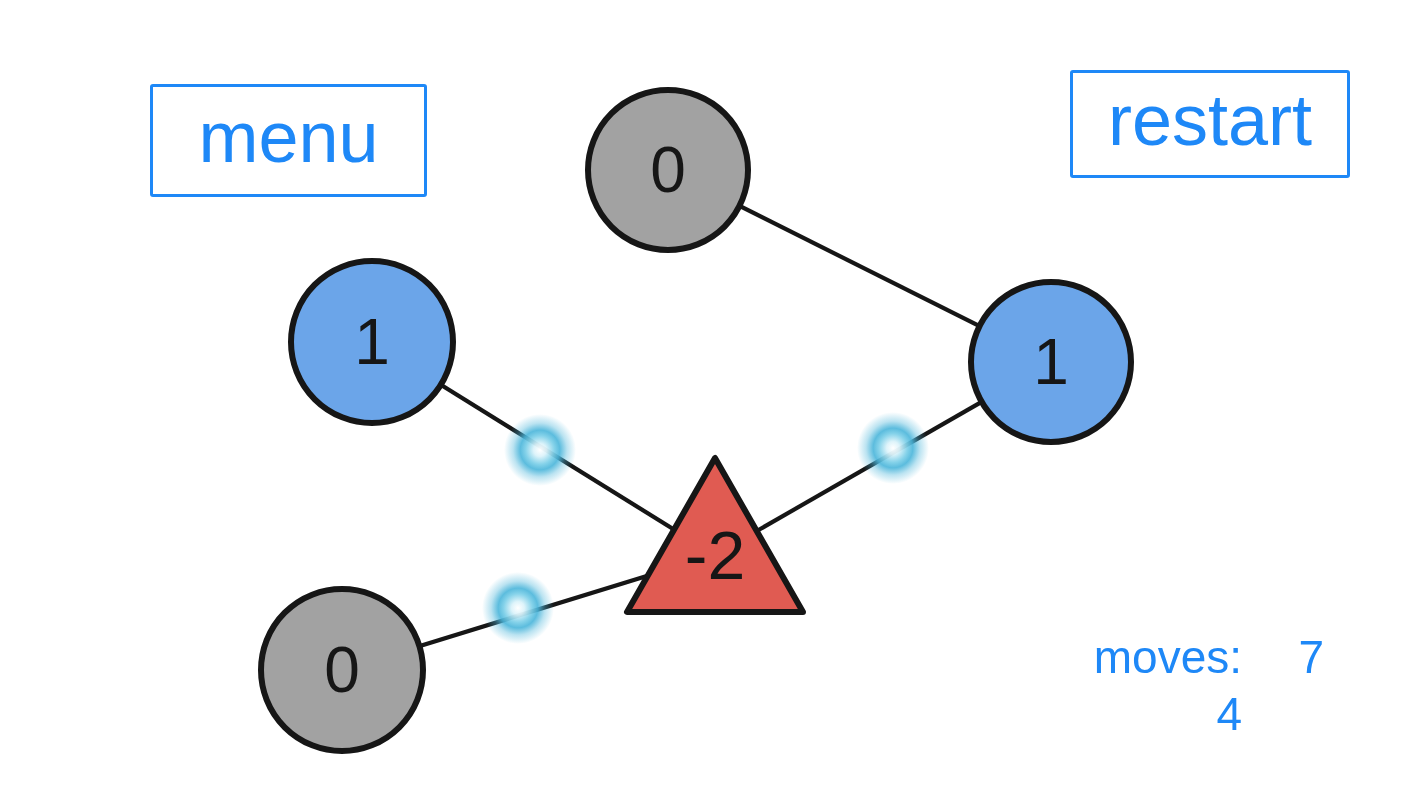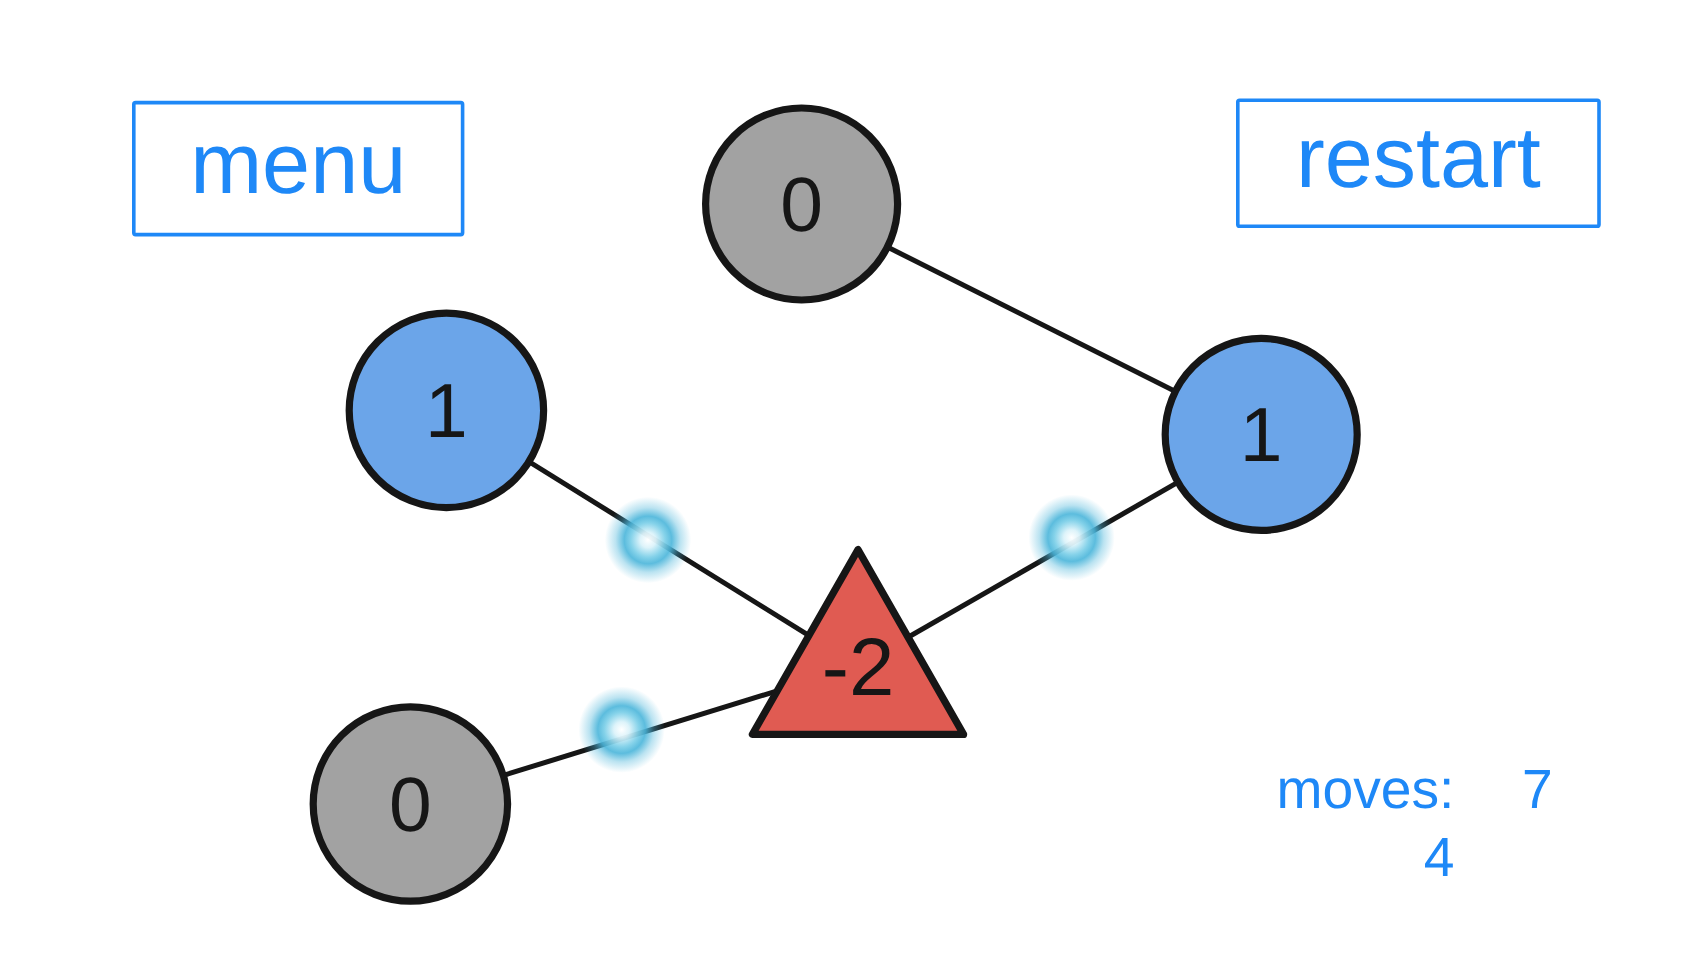--- a/index.html
+++ b/index.html
@@ -21,35 +21,36 @@
     display: flex; align-items: center; justify-content: center;
     border: 3px solid var(--accent);
     border-radius: 3px;
     color: var(--accent);
     font-size: 72px;
     font-weight: 300;
     line-height: 1;
     padding-bottom: 8px;
     cursor: pointer;
     user-select: none;
+    margin-left: 40px;
   }
   .game-button.menu    { left: 110px;  top: 84px; width: 277px; height: 113px; }
-  .game-button.restart { left: 1030px; top: 82px; width: 304px; height: 108px; }
+  .game-button.restart { left: 1030px; top: 70px; width: 280px; height: 108px; }
 
   #graph { position: absolute; left: 0; top: 0; }
   #graph text.node-value {
     font-family: "Liberation Sans", sans-serif;
     font-weight: 300;
     fill: var(--ink);
     text-anchor: middle;
   }
 
   .hud {
     position: absolute;
-    right: 120px; top: 634px;
+    right: 90px; top: 634px;
     display: grid;
     grid-template-columns: auto 52px;
     column-gap: 30px;
     row-gap: 11px;
     color: var(--accent);
     font-size: 46px;
     font-weight: 300;
     line-height: 1;
     text-align: right;
   }

